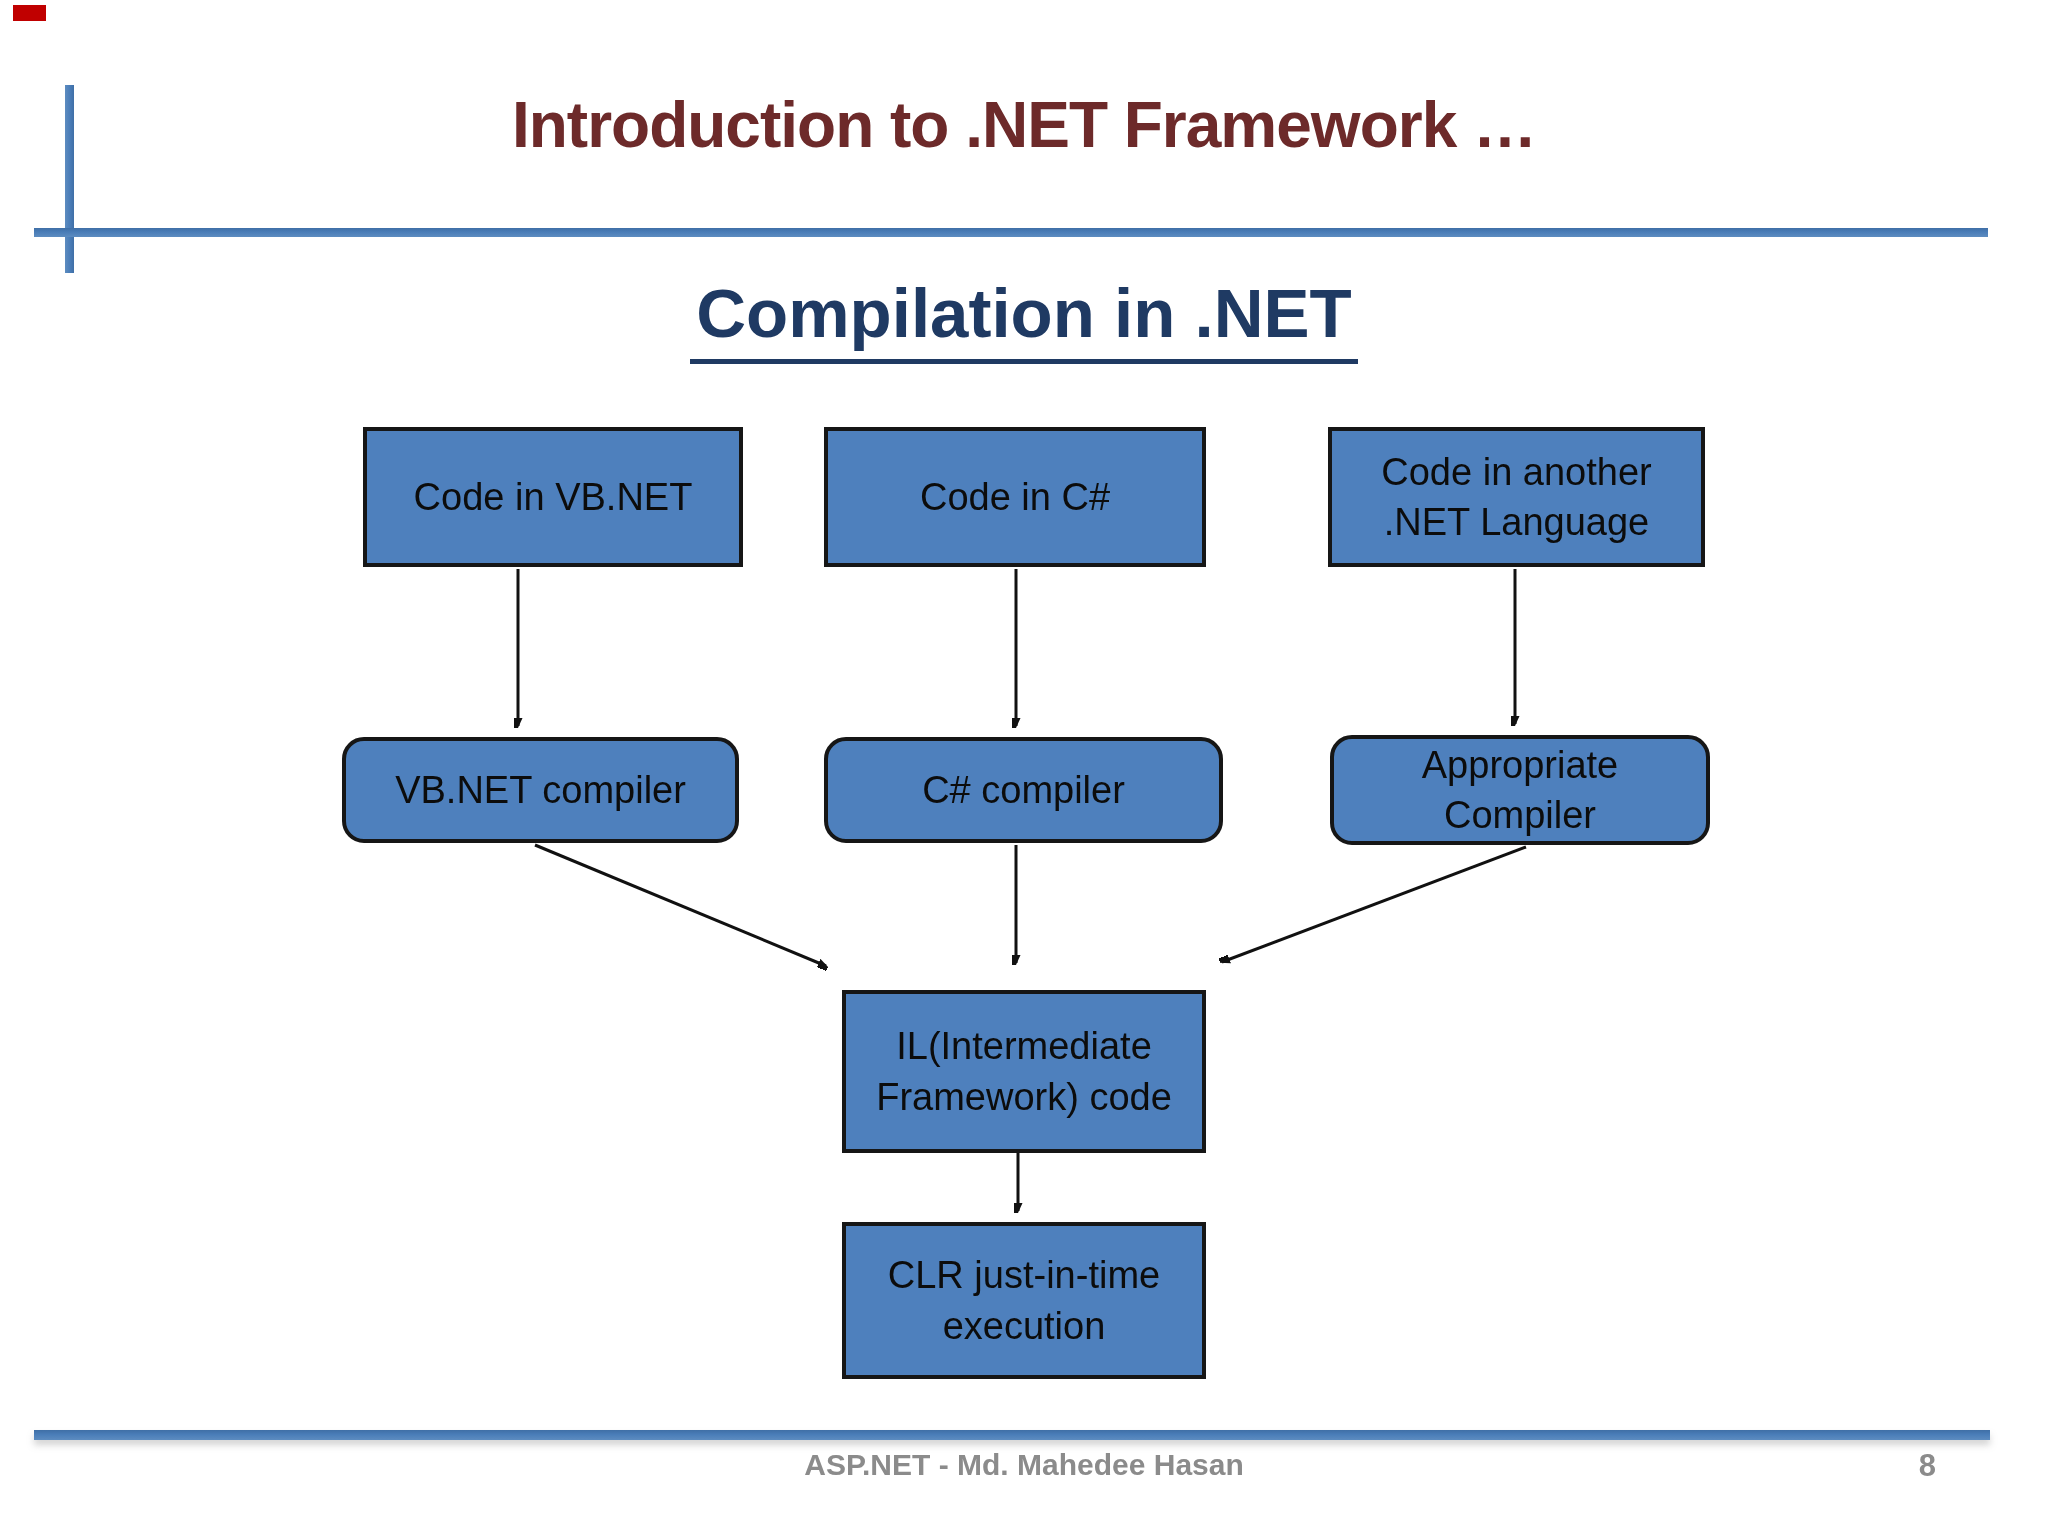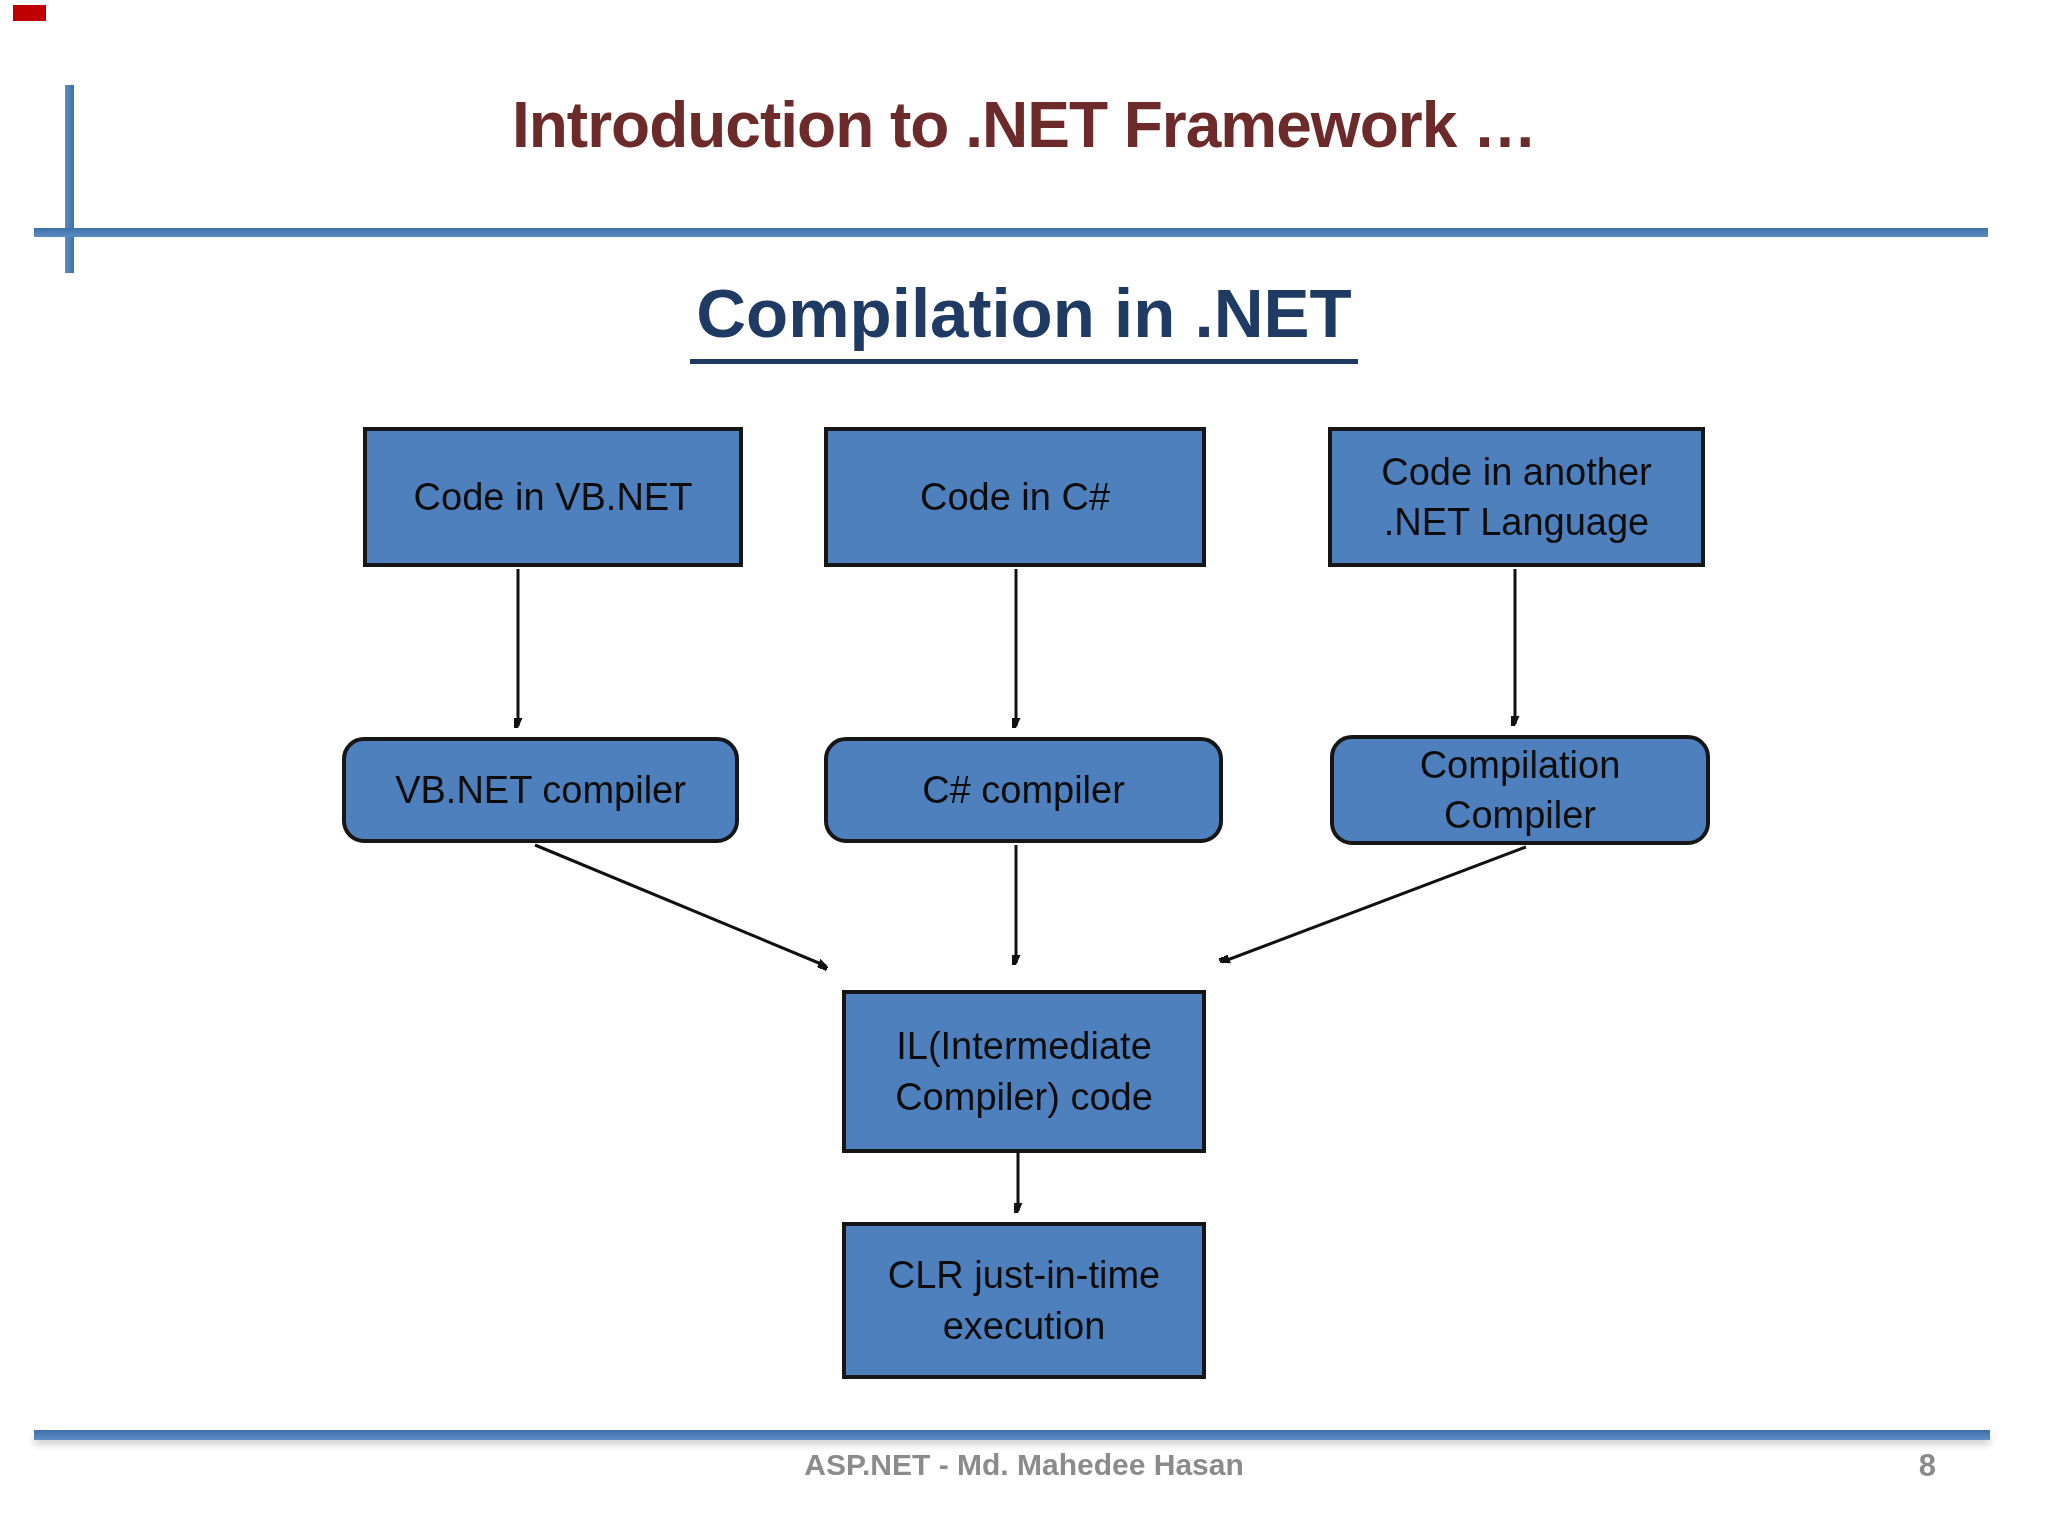--- a/index.html
+++ b/index.html
@@ -168,27 +168,27 @@
     <span>.NET Language</span>
   </div>
 
   <div class="node rounded n-vbnet-compiler">
     <span>VB.NET compiler</span>
   </div>
   <div class="node rounded n-csharp-compiler">
     <span>C# compiler</span>
   </div>
   <div class="node rounded n-appropriate">
-    <span>Compilation</span>
+    <span>Appropriate</span>
     <span>Compiler</span>
   </div>
 
   <div class="node n-il-code">
     <span>IL(Intermediate</span>
-    <span>Compiler) code</span>
+    <span>Framework) code</span>
   </div>
   <div class="node n-clr">
     <span>CLR just-in-time</span>
     <span>execution</span>
   </div>
 
   <div class="footer-rule"></div>
   <div class="footer-text">ASP.NET - Md. Mahedee Hasan</div>
   <div class="page-number">8</div>
 

